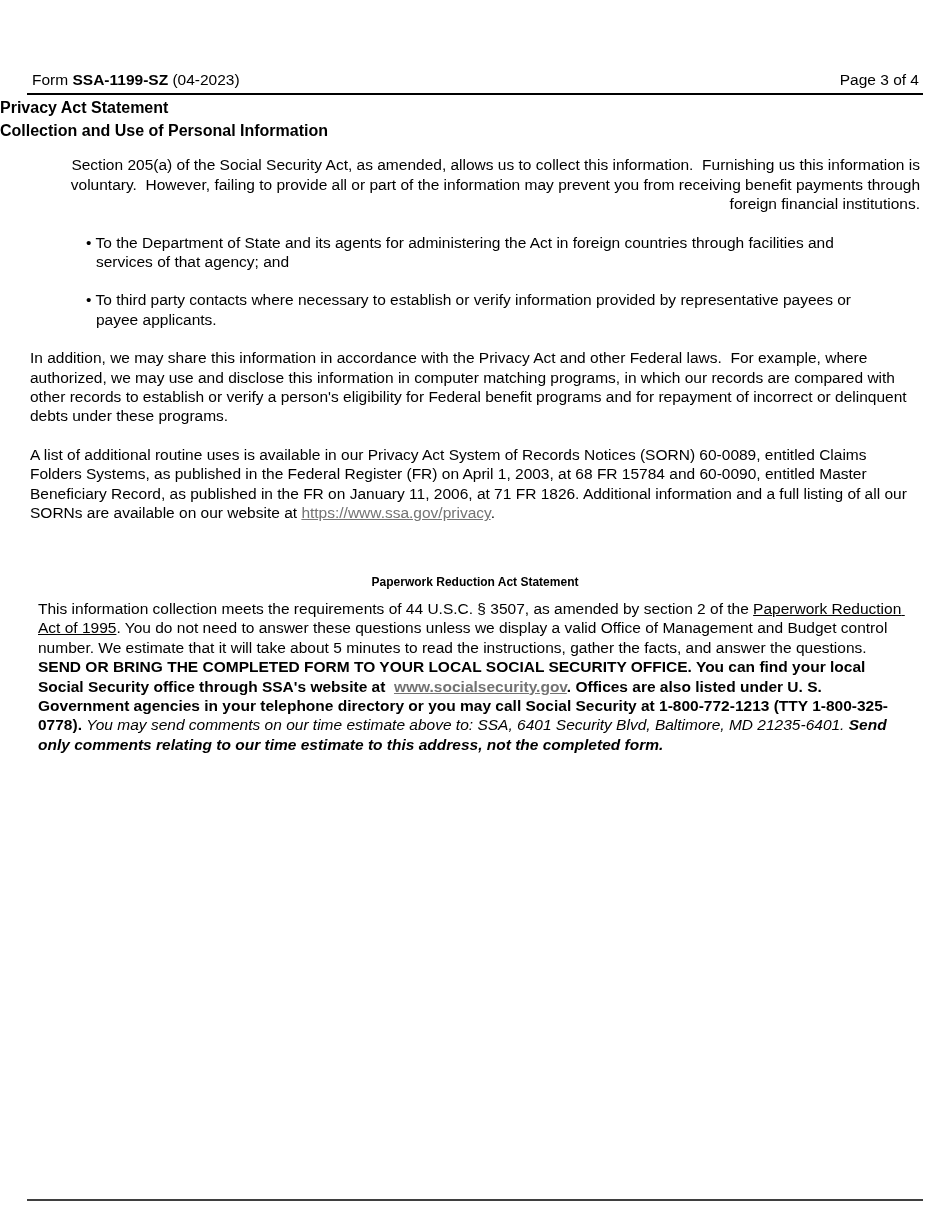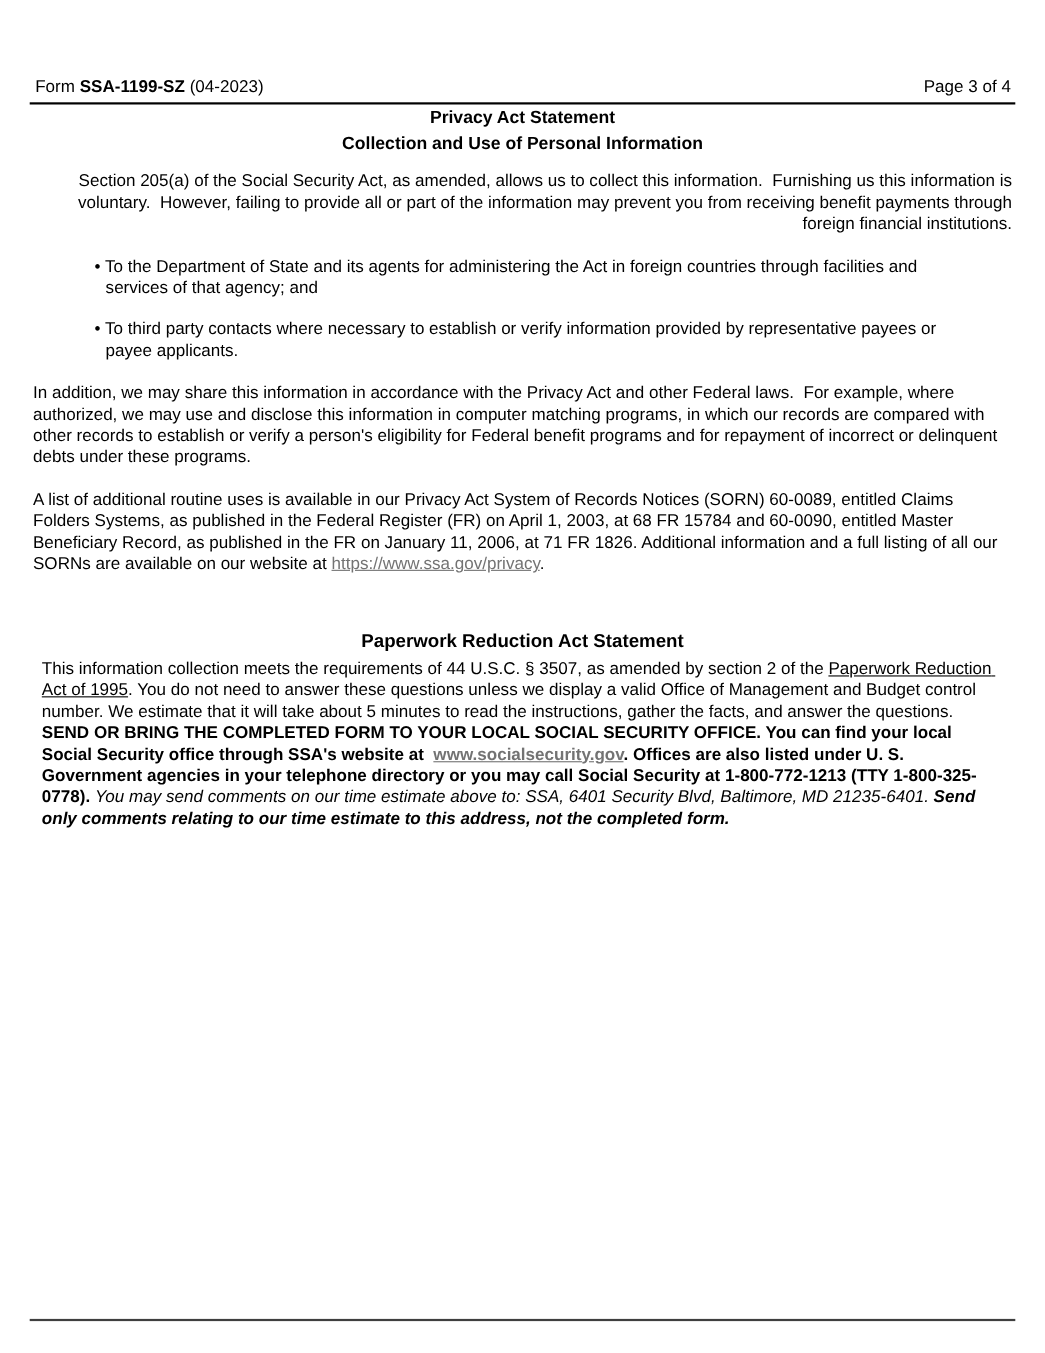--- a/index.html
+++ b/index.html
@@ -11,39 +11,39 @@
     overflow:hidden;
   }
   .page-header {
     display:flex; justify-content:space-between; align-items:flex-end;
     padding:33px 31px 0 32px;
     margin-top:37px;
   }
   .header-rule { border-top:2px solid #000; margin:4px 27px 0 27px; }
   .bold { font-weight:bold; }
   .doc-title {
-    text-align:center; font-weight:bold; font-size:16px; line-height:21px;
+    font-weight:bold; font-size:16px; line-height:21px;
     margin:2px 0 0 0;
   }
   .content { padding:0 30px; }
   .para { margin:19px 0 0 0; white-space:pre-wrap; }
   .para.first { margin-top:14px;text-align:right; }
   .bullet {
     margin:19px 0 0 56px; width:790px;
     padding-left:10px; text-indent:-10px;
     white-space:pre-wrap;
   }
   a.link { color:#737373; text-decoration:underline; cursor:pointer; }
   .u { text-decoration:underline; }
   .i { font-style:italic; }
   .bi { font-weight:bold; font-style:italic; }
   .biu { font-weight:bold; font-style:italic; }
   .pra-title {
     margin:50px 0 0 0; text-align:center; font-weight:bold;
-    font-size:17px; line-height:19.4px;
+    font-size:12px; line-height:19.4px;
   }
   .pra-para { margin:7px 14px 0 8px; white-space:pre-wrap; }
   .pra-link { font-weight:bold; font-style:normal; }
   .bottom-rule {
     position:absolute; left:27px; right:27px; top:1199px;
     border-top:2px solid #3f3f3f;
   }
 </style>
 </head>
 <body>

